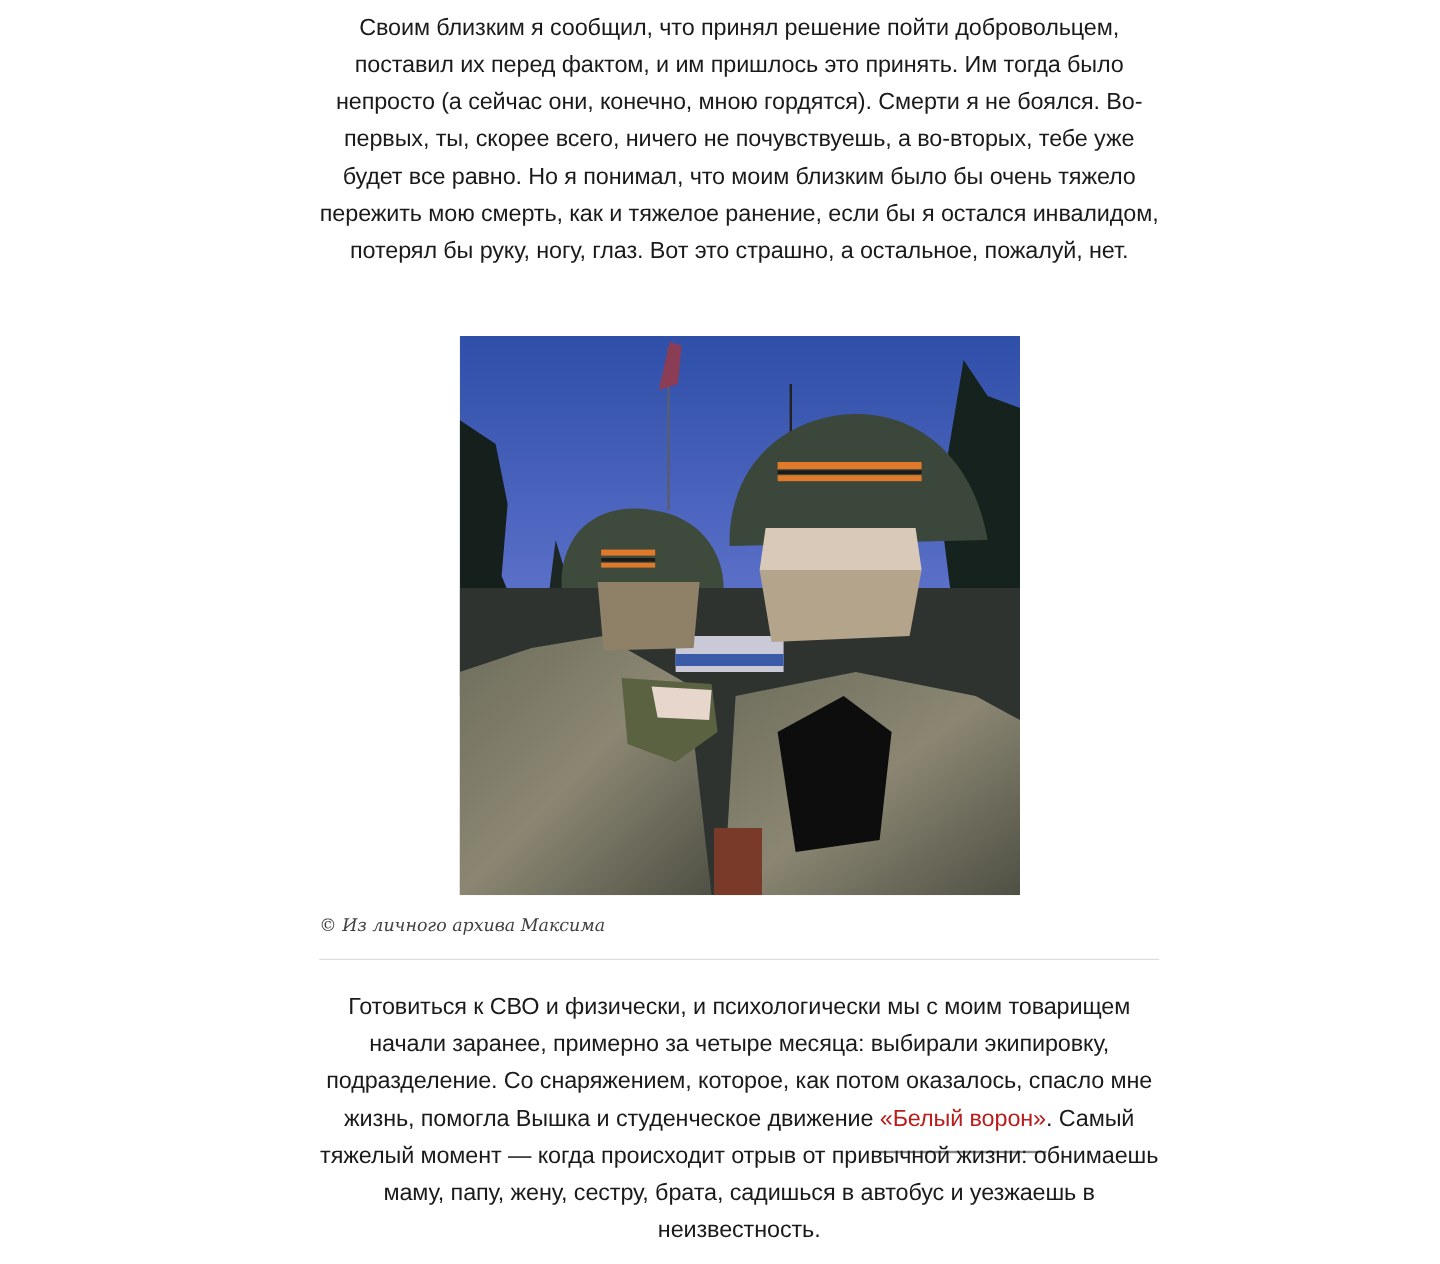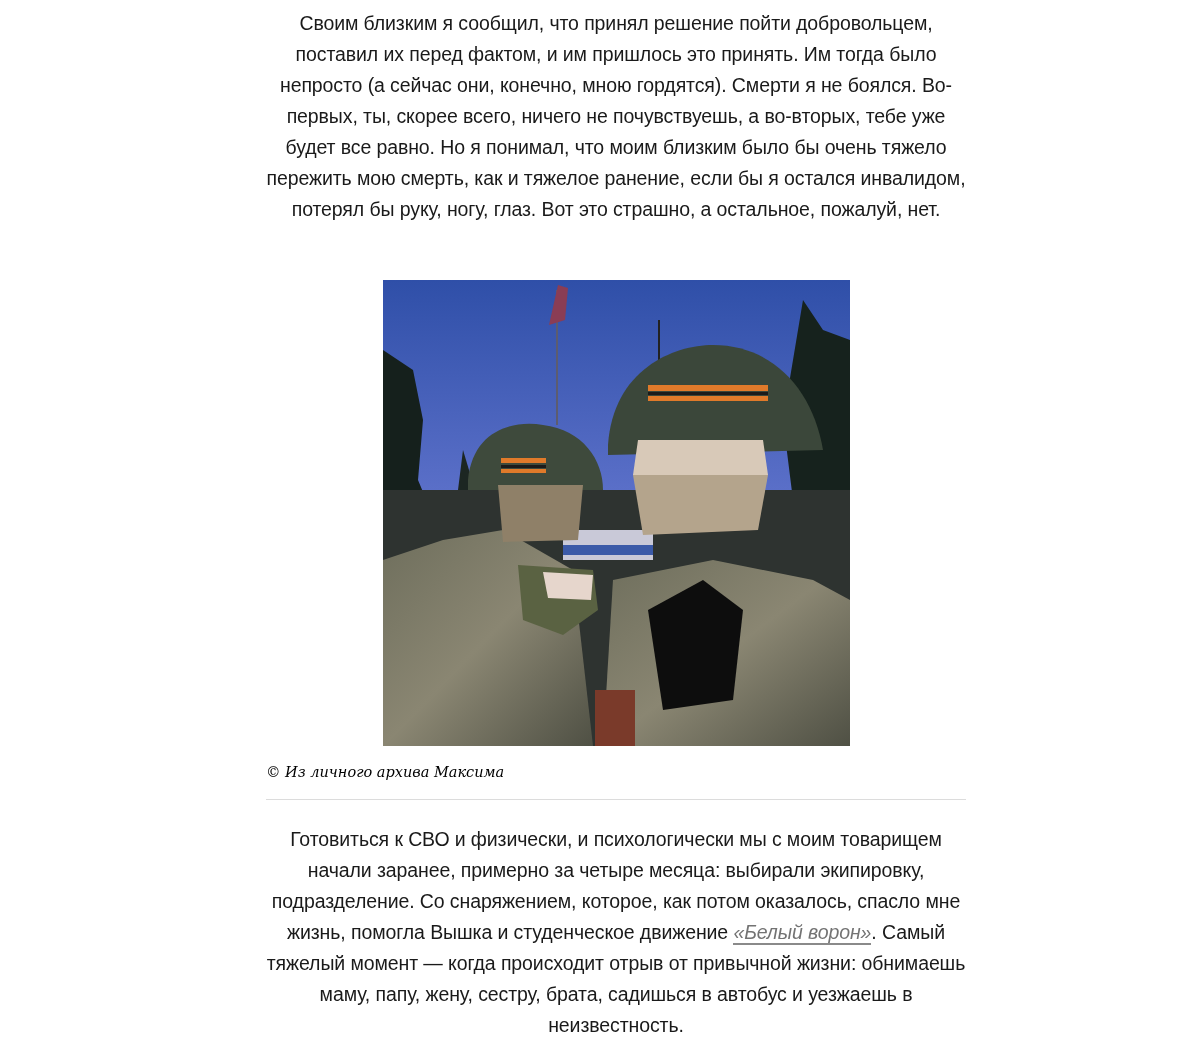--- a/index.html
+++ b/index.html
@@ -2,24 +2,24 @@
 <html><head>
   <meta charset="utf-8">
   <style>
     html, body { margin: 0; padding: 0; background: #ffffff; }
     body { width: 1200px; height: 1053px; overflow: hidden; position: relative; font-family: "Liberation Sans", sans-serif; color: #1a1a1a; }
     .article { position: absolute; left: 266px; top: 0; width: 700px; }
     .para { font-size: 19.5px; line-height: 31px; margin: 0; letter-spacing: -0.1px; text-align: center; }
     .para1 { position: absolute; top: 8px; left: 0; width: 700px; }
     .figure { position: absolute; left: 117px; top: 280px; width: 467px; height: 466px; overflow: hidden; }
     .photo { width: 467px; height: 466px; display: block; }
-    .caption { position: absolute; top: 764px; left: 0; font-family: "DejaVu Serif", serif; font-style: italic; font-size: 14.5px; color: #000000; }
+    .caption { position: absolute; top: 764px; left: 0; font-family: "DejaVu Serif", serif; font-style: italic; font-size: 14.5px; color: #404040; }
     .divider { position: absolute; top: 799px; left: 0; width: 700px; height: 1px; background: #dcdcdc; }
     .para2 { position: absolute; top: 824px; left: 0; width: 700px; }
-    .link { color: #737373; text-decoration: none; border-bottom: 2px solid #8a8a8a; padding-bottom: 0px; font-style: italic; }
+    .link { color: #b91c1c; text-decoration: none; border-bottom: 2px solid #8a8a8a; padding-bottom: 16px; }
   </style>
 </head>
 <body>
 
 <div class="article">
   <p class="para para1">Своим близким я сообщил, что принял решение пойти добровольцем, поставил их перед фактом, и им пришлось это принять. Им тогда было непросто (а сейчас они, конечно, мною гордятся). Смерти я не боялся. Во-первых, ты, скорее всего, ничего не почувствуешь, а во-вторых, тебе уже будет все равно. Но я понимал, что моим близким было бы очень тяжело пережить мою смерть, как и тяжелое ранение, если бы я остался инвалидом, потерял бы руку, ногу, глаз. Вот это страшно, а остальное, пожалуй, нет.</p>
 
   <div class="figure">
     <svg class="photo" viewBox="0 0 467 466" aria-label="Двое в военной форме и шлемах с георгиевскими лентами на фоне вечернего неба">
       <defs>

